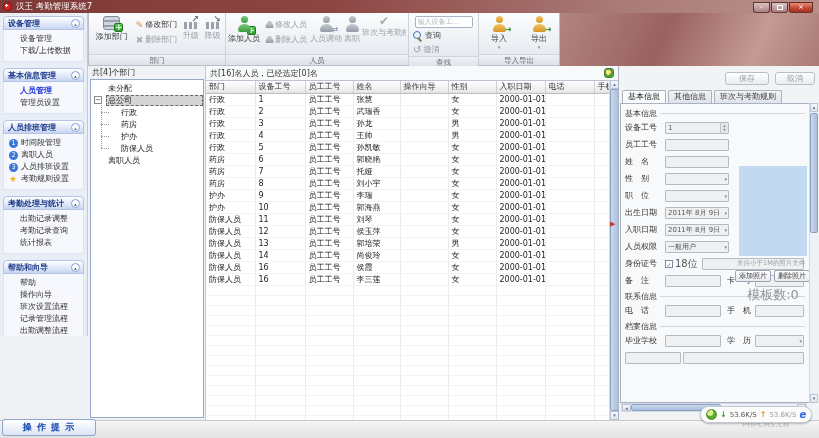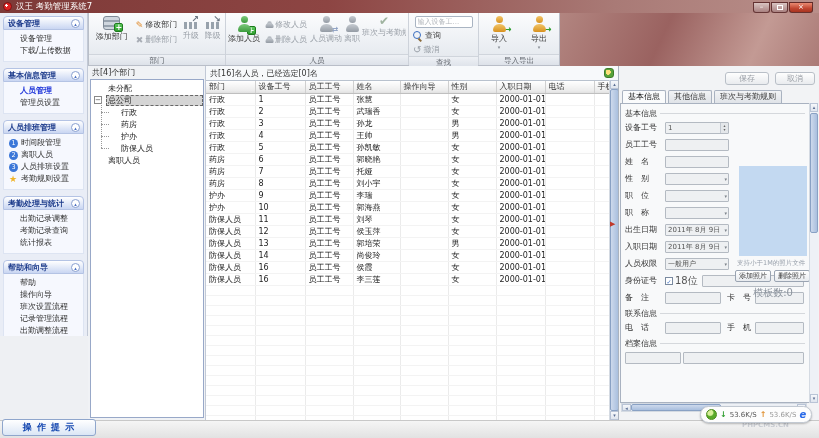--- a/index.html
+++ b/index.html
@@ -134,21 +134,21 @@
 .dd-ar { position:absolute; right:1px; top:2px; font-size:5px; color:#7c828a; }
 .spin { position:absolute; right:0; top:0; bottom:0; width:8px; background:#e4e7ea; border-left:1px solid #c2c8d0; display:flex; flex-direction:column; align-items:center; justify-content:center; }
 .spin i { font-style:normal; font-size:4px; line-height:4px; color:#666; }
 .chk { width:8px; height:8px; border:1px solid #7a8aa0; background:#fff; font-size:6px; line-height:7px; text-align:center; color:#3a6ec0; flex:0 0 8px; }
 .chk-label { font-size:10px; color:#555; margin-right:2px; white-space:nowrap; }
 .photo-box { position:absolute; left:118px; top:62px; width:68px; height:90px; background:#c3d9f1; }
 .photo-hint { position:absolute; left:116px; top:155px; width:72px; font-size:6.5px; color:#98a0ab; white-space:nowrap; overflow:hidden; }
 .photo-btns { position:absolute; left:114px; top:166px; display:flex; gap:3px; }
 .pbtn { height:12px; padding:0 3px; border:1px solid #9aa4b2; border-radius:2px; background:linear-gradient(#fff,#e8ebef);
   font-size:7px; line-height:10px; color:#333; white-space:nowrap; }
-.tpl-count { position:absolute; left:118px; top:182px; width:68px; text-align:center; font-size:10px; color:#8a929c; }
+.tpl-count { position:absolute; left:118px; top:182px; width:68px; text-align:center; font-size:13px; color:#8a929c; }
 .detail .hscroll { position:absolute; left:2px; bottom:8px; height:9px; width:186px; background:#eef1f6; border:1px solid #d4dae2; }
 .hscroll .sarrow { position:absolute; top:0; width:9px; height:7px; background:linear-gradient(#f6f8fb,#dfe5ee); border:1px solid #b9c4d6; color:#5a6e94; font-size:5px; line-height:6px; text-align:center; }
 .hscroll .sarrow.left { left:0; } .hscroll .sarrow.right { right:0; }
 .hscroll .thumb { position:absolute; left:9px; top:0; width:90px; height:7px; border:1px solid #89a1c4; border-radius:2px; background:linear-gradient(#cdd9ec,#a9bfde); }
 .dvscroll { position:absolute; right:1px; top:37px; width:9px; height:300px; background:#eef1f6; border-left:1px solid #d4dae2; }
 .dvscroll .sarrow { position:absolute; left:0; width:8px; height:9px; background:linear-gradient(#f6f8fb,#dfe5ee); border:1px solid #b9c4d6; color:#5a6e94; font-size:5px; line-height:7px; text-align:center; }
 .dvscroll .sarrow.up { top:0; } .dvscroll .sarrow.down { bottom:0; }
 .dvscroll .thumb { position:absolute; left:0; top:10px; height:120px; width:8px; border:1px solid #89a1c4; border-radius:2px; background:linear-gradient(90deg,#cdd9ec,#a9bfde); }
 
 
@@ -836,27 +836,20 @@
           </span>
         </div>
       <div class="frow">
           <span class="flabel">职　位</span>
         <span class="finput">
             <span class="fval"></span>
             <span class="dd-ar">▾</span>
           </span>
         </div>
       <div class="frow">
-          <span class="flabel">职　称</span>
-        <span class="finput">
-            <span class="fval"></span>
-            <span class="dd-ar">▾</span>
-          </span>
-        </div>
-      <div class="frow">
           <span class="flabel">出生日期</span>
         <span class="finput">
             <span class="fval">2011年 8月 9日</span>
             <span class="dd-ar">▾</span>
           </span>
         </div>
       <div class="frow">
           <span class="flabel">入职日期</span>
         <span class="finput">
             <span class="fval">2011年 8月 9日</span>
@@ -900,20 +893,31 @@
           </span>
         <span class="flabel narrow" style="margin-left:4px">手　机</span>
         <span class="finput grow">
             <span class="fval"></span>
           </span>
         </div>
 
       <div class="fsec">
           <span>档案信息</span>
           <i class="fsec-line"></i>
+        </div>
+      <div class="frow">
+          <span class="flabel">毕业学校</span>
+        <span class="finput" style="flex:0 0 56px">
+            <span class="fval"></span>
+          </span>
+        <span class="flabel narrow" style="margin-left:4px">学　历</span>
+        <span class="finput grow">
+            <span class="fval"></span>
+            <span class="dd-ar">▾</span>
+          </span>
         </div>
       <div class="frow">
         <span class="finput" style="flex:0 0 56px"></span>
 
         <span class="finput grow">
             <span class="fval"></span>
           </span>
         </div>
 
       <div class="photo-box"></div>

